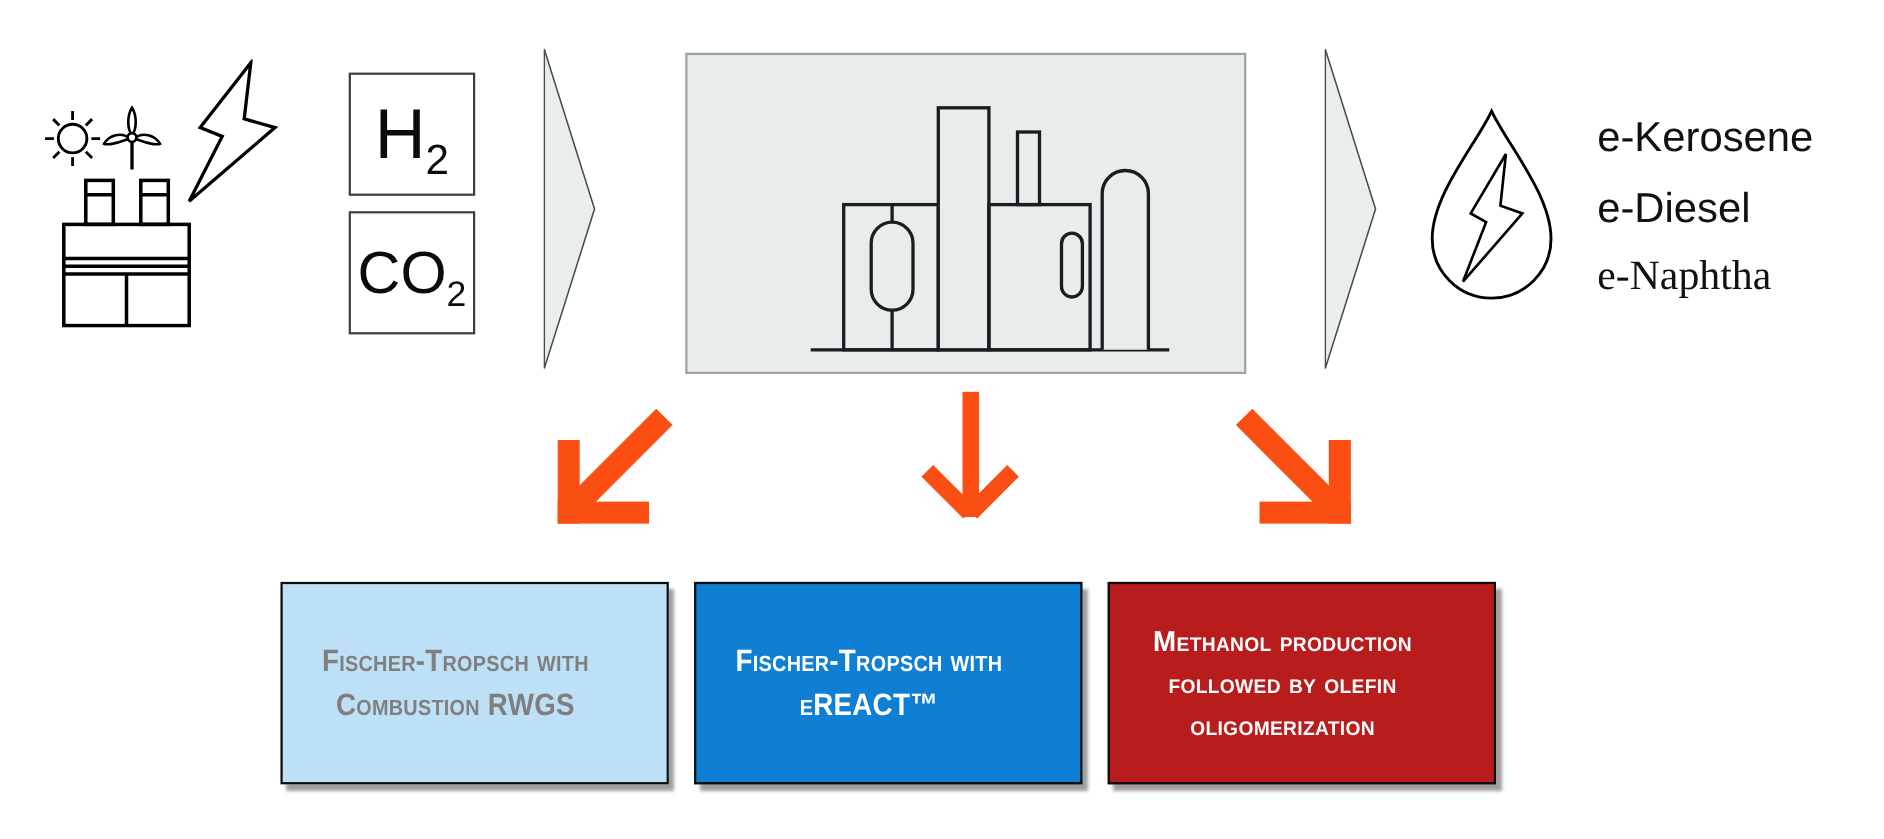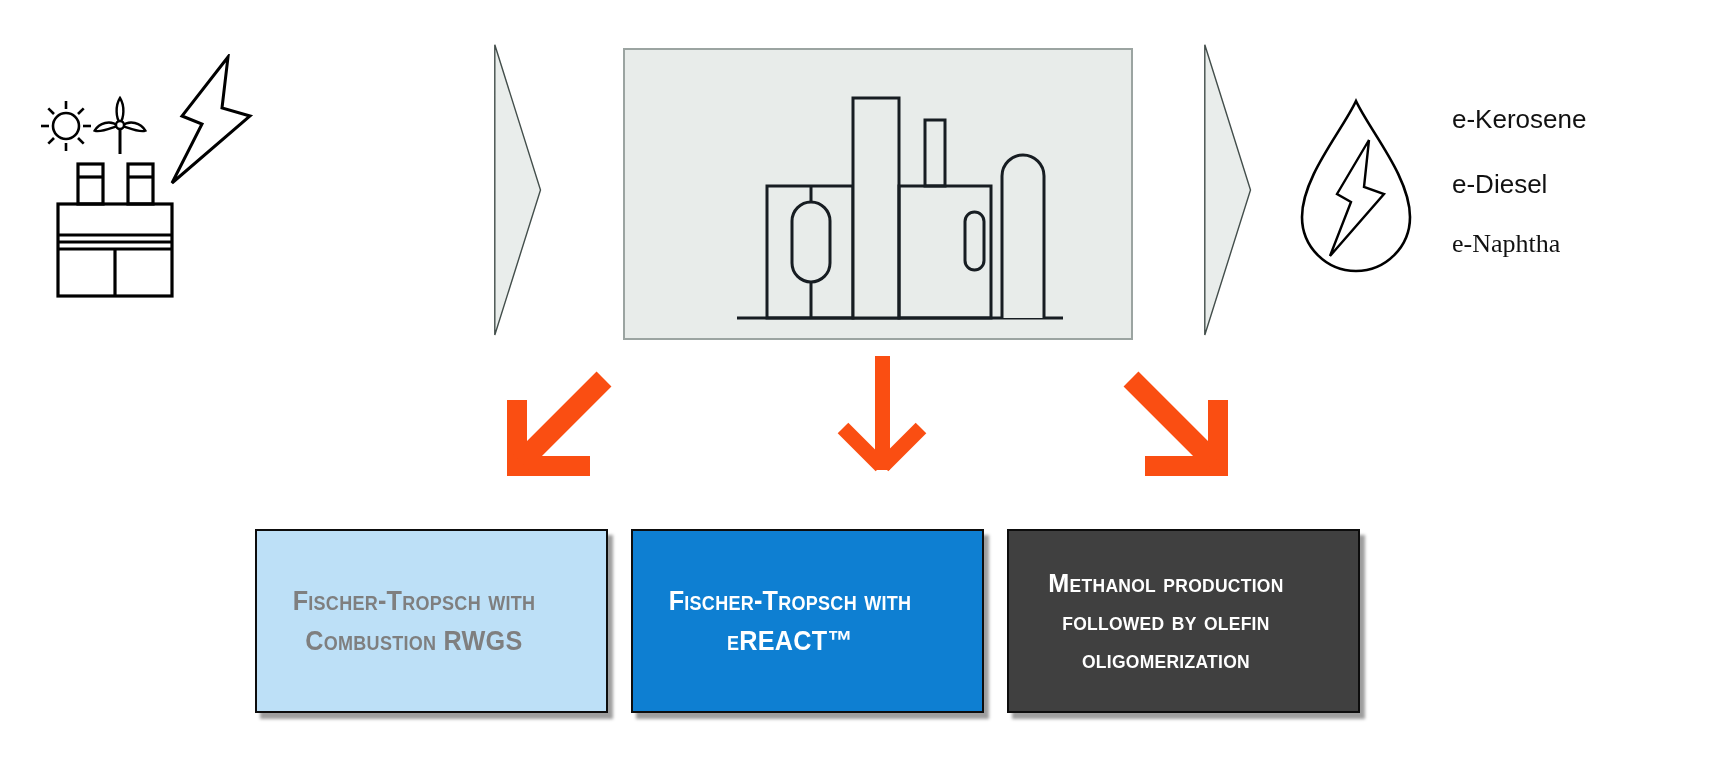--- a/index.html
+++ b/index.html
@@ -15,38 +15,38 @@
     background:#ffffff; border:2px solid #3d3d3d; box-sizing:border-box;
     display:flex; align-items:center; justify-content:center;
     color:#0a0a0a;
   }
   .gas-box.h2{top:66px; font-size:64px;}
   .gas-box.co2{top:192px; font-size:54px;}
   .gas-box sub{font-size:60%; line-height:0;}
 
   
   .product-label{
-    position:absolute; left:1452px; font-size:26px; color:#111111; white-space:nowrap;
+    position:absolute; left:1452px; font-size:38px; color:#111111; white-space:nowrap;
   }
 
   
   .pathway{
     position:absolute; top:529px; width:353px; height:184px;
     border:2px solid #0d0d0d; box-sizing:border-box;
     box-shadow:5px 6px 3px rgba(0,0,0,0.38);
     display:flex; align-items:center; justify-content:center; text-align:center;
   }
   .pathway .lines{
     font-weight:bold; font-variant:small-caps; letter-spacing:0.3px;
     font-size:28px; line-height:40px; transform:scaleX(0.9);
     width:120%; margin-left:-10%;
   }
   .pathway.p1{left:255px; background:#BDE0F7; color:#7F7F7F;}
   .pathway.p2{left:631px; background:#0E7FD2; color:#ffffff;}
-  .pathway.p3{left:1007px; background:#404040; color:#ffffff;}
+  .pathway.p3{left:1007px; background:#b91c1c; color:#ffffff;}
   .pathway.p3 .lines{font-size:26px; line-height:38px; transform:scaleX(0.97);}
 
   
   .plant-box{
     position:absolute; left:623px; top:48px; width:510px; height:292px;
     background:#E8ECEA; border:2px solid #9BA4A1; box-sizing:border-box;
   }
   svg{display:block;}
 </style>
 </head>
@@ -89,20 +89,26 @@
       <rect x="73" y="6" width="25" height="40"></rect>
       <line x1="73" y1="19" x2="98" y2="19"></line>
       <rect x="3" y="46" width="114" height="92"></rect>
       <line x1="3" y1="77" x2="117" y2="77"></line>
       <line x1="3" y1="84" x2="117" y2="84"></line>
       <line x1="3" y1="91" x2="117" y2="91"></line>
       <line x1="60" y1="91" x2="60" y2="138"></line>
     </g>
   </svg>
 
+  <div class="gas-box h2">
+    <span><span>H</span><sub>2</sub></span>
+  </div>
+  <div class="gas-box co2">
+    <span><span>CO</span><sub>2</sub></span>
+  </div>
 
   <svg class="abs" style="left:494px; top:44px;" width="48" height="292" viewBox="0 0 48 292">
     <polygon points="0.8,0.8 46.5,146 0.8,291" fill="#E9EDEB" stroke="#434E4B" stroke-width="1.4"></polygon>
   </svg>
 
   <div class="plant-box">
     <svg width="510" height="292" viewBox="0 0 510 292">
       <g stroke="#171D22" stroke-width="3" fill="none">
         <line x1="112" y1="268" x2="438" y2="268"></line>
         <rect x="142" y="136" width="86" height="132"></rect>

